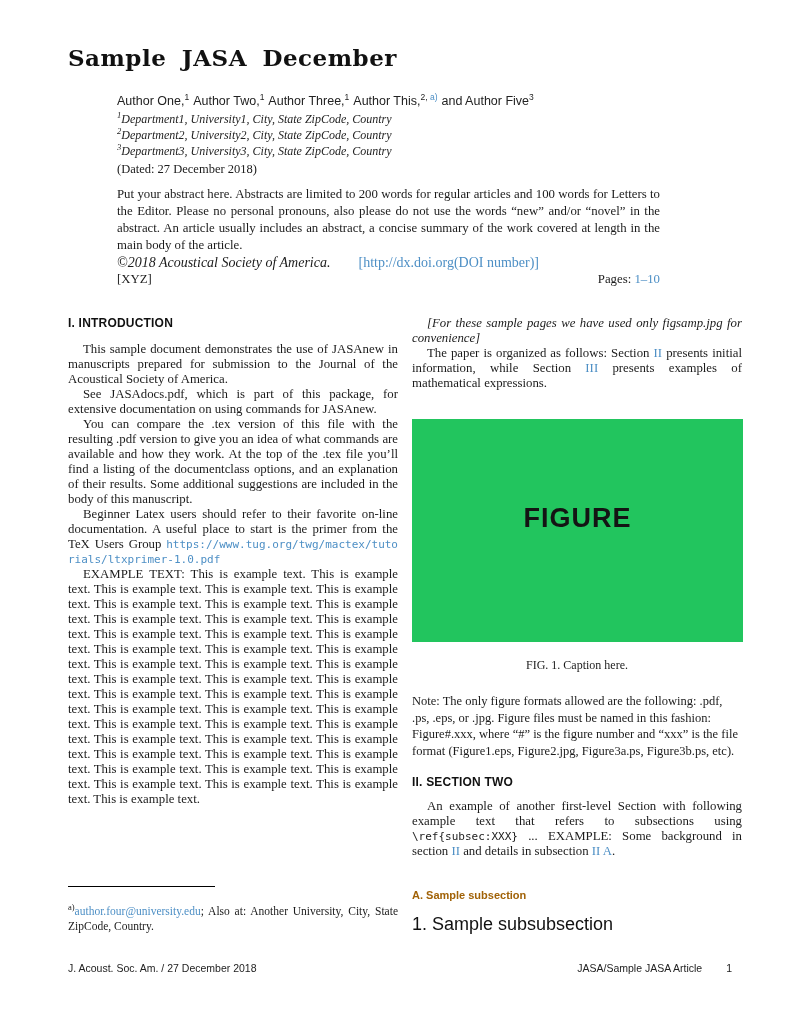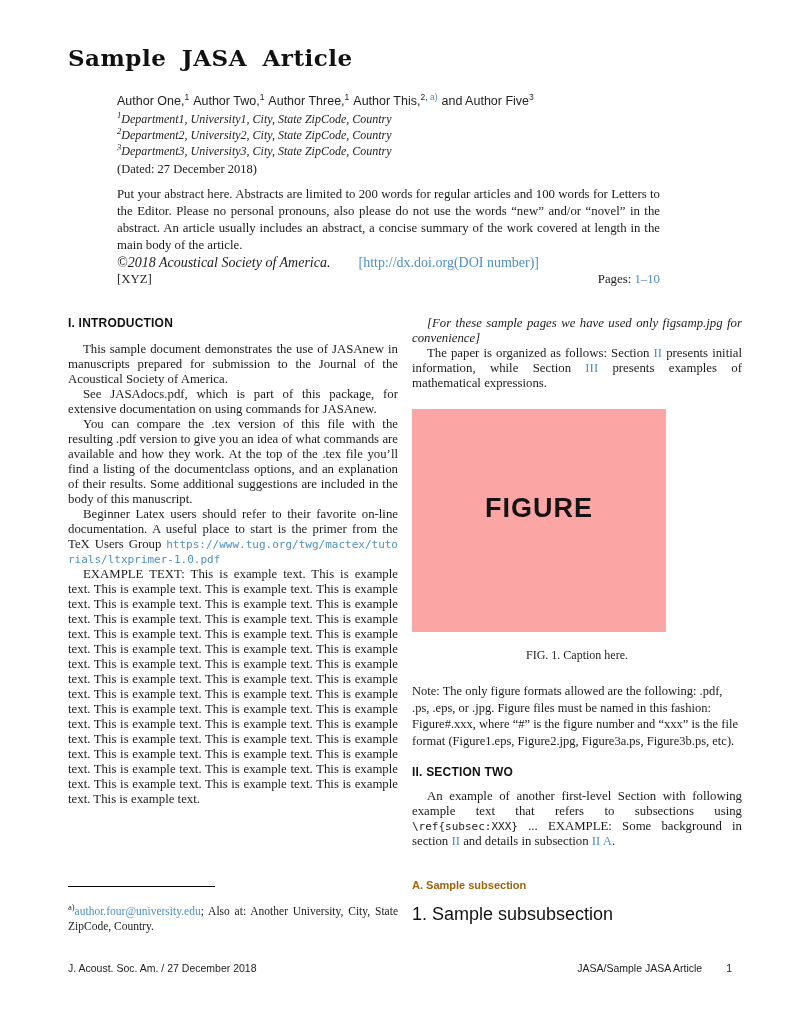--- a/index.html
+++ b/index.html
@@ -64,22 +64,22 @@
   p.body {
     font-size: 12.8px; line-height: 15px; text-align: justify;
     text-indent: 15px; margin: 0;
   }
   p.body .url { word-break: break-all; }
 
   
   .italic-note { font-style: italic; }
 
   .figure-box {
-    width: 254px; height: 223px; margin-top: 18px;
-    background: #fca5a5;
+    width: 331px; height: 223px; margin-top: 28px;
+    background: #22c55e;
     display: flex; align-items: center; justify-content: center;
   }
   .figure-word {
     font-family: "Liberation Sans", sans-serif; font-weight: bold;
     font-size: 27px; letter-spacing: 1px; color: #141414;
     transform: translateY(-12px);
   }
   .fig-caption { text-align: center; font-size: 12px; margin-top: 16px; }
 
   .note-para {
@@ -108,21 +108,21 @@
     display: flex; justify-content: space-between;
     font-family: "Liberation Sans", sans-serif; font-size: 10.5px; color: #222; gap: 42px;
   }
   .footer .page-num { margin-left: 24px; }
 </style>
 </head>
 <body>
 
 <div class="page">
 
-  <h1 class="title">Sample JASA Article</h1>
+  <h1 class="title">Sample JASA December</h1>
 
   <div class="author-block">
     <div class="authors"><span class="au"><span>Author One,</span><sup>1</sup></span><span class="au"><span>Author Two,</span><sup>1</sup></span><span class="au"><span>Author Three,</span><sup>1</sup></span><span class="au"><span>Author This,</span><sup><span>2, </span><a class="link">a)</a></sup></span><span class="au"><span>and Author Five</span><sup>3</sup></span>
     </div>
     <div class="affil"><sup>1</sup><span>Department1, University1, City, State ZipCode, Country</span></div>
     <div class="affil"><sup>2</sup><span>Department2, University2, City, State ZipCode, Country</span></div>
     <div class="affil"><sup>3</sup><span>Department3, University3, City, State ZipCode, Country</span></div>
   </div>
 
   <div class="dated">(Dated: 27 December 2018)</div>

